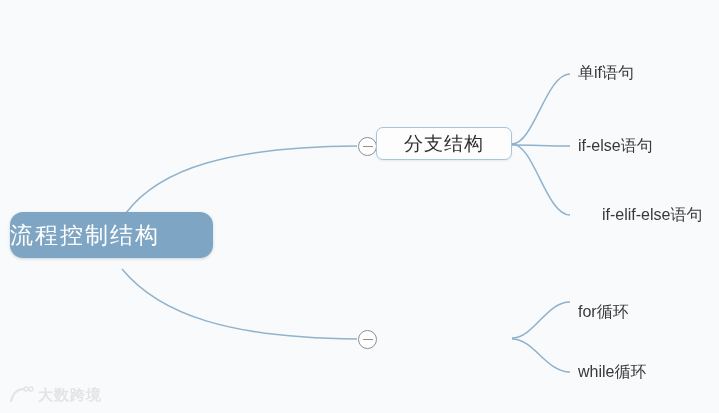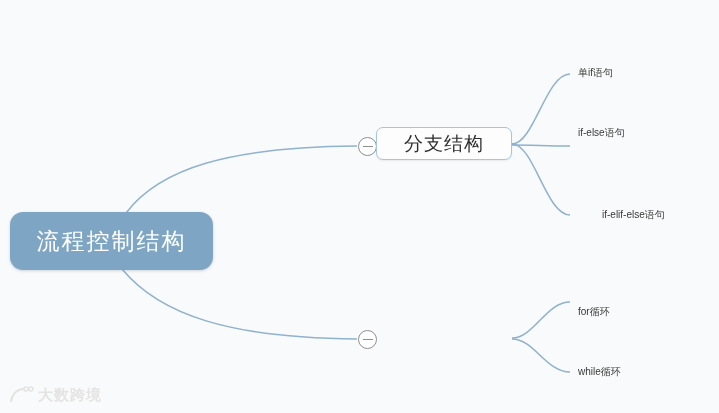--- a/index.html
+++ b/index.html
@@ -5,23 +5,23 @@
   html,body{margin:0;padding:0;}
   body{font-family:"Liberation Sans","DejaVu Sans",sans-serif;background:#e9e9e9;}
   .stage{
     position:relative;width:719px;height:413px;overflow:hidden;
     background:#f9fafb;
   }
   svg.connectors{position:absolute;left:0;top:0;width:719px;height:413px;pointer-events:none;}
   svg.connectors path{fill:none;stroke:#8fb2cd;stroke-width:1.5;}
 
   .root-node{
-    position:absolute;left:10px;top:212px;width:203px;height:58px;
+    position:absolute;left:10px;top:212px;width:203px;height:46px;
     background:#7ea6c4;border-radius:13px;
-    display:flex;align-items:center;justify-content:center;
+    display:flex;align-items:center;justify-content:flex-start;
     box-shadow:0 1px 3px rgba(70,100,125,0.25);
     cursor:pointer;
   }
   .root-node .label{color:#ffffff;font-size:23px;letter-spacing:2px;}
 
   .branch-node{
     position:absolute;width:136px;height:33px;box-sizing:border-box;
     background:#fdfdfe;border:1.5px solid #a6c6dd;border-radius:7px;
     display:flex;align-items:center;justify-content:center;
     box-shadow:0 1px 2px rgba(70,100,125,0.10);
@@ -36,24 +36,24 @@
     background:#ffffff;border:1.5px solid #8f8f8f;border-radius:50%;
     display:flex;align-items:center;justify-content:center;
     cursor:pointer;
   }
   .collapse-btn .minus{width:10px;height:0;border-top:1.5px solid #8f8f8f;}
   .collapse-1{left:358px;top:137px;}
   .collapse-2{left:358px;top:330px;}
 
   .leaf{
     position:absolute;left:578px;transform:translateY(-50%);
-    color:#383838;font-size:10px;white-space:nowrap;cursor:pointer;
+    color:#383838;font-size:16px;white-space:nowrap;cursor:pointer;
   }
   .leaf-1{top:73px;}
-  .leaf-2{top:133px;}
+  .leaf-2{top:146px;}
   .leaf-3{top:215px;margin-left:24px;}
   .leaf-4{top:312px;text-align:center;}
   .leaf-5{top:372px;text-align:center;}
 
   .watermark{
     position:absolute;left:8px;top:384px;height:22px;
     display:flex;align-items:center;gap:4px;
     color:#e4e4e4;font-size:15px;font-weight:bold;letter-spacing:1px;
     user-select:none;
   }

